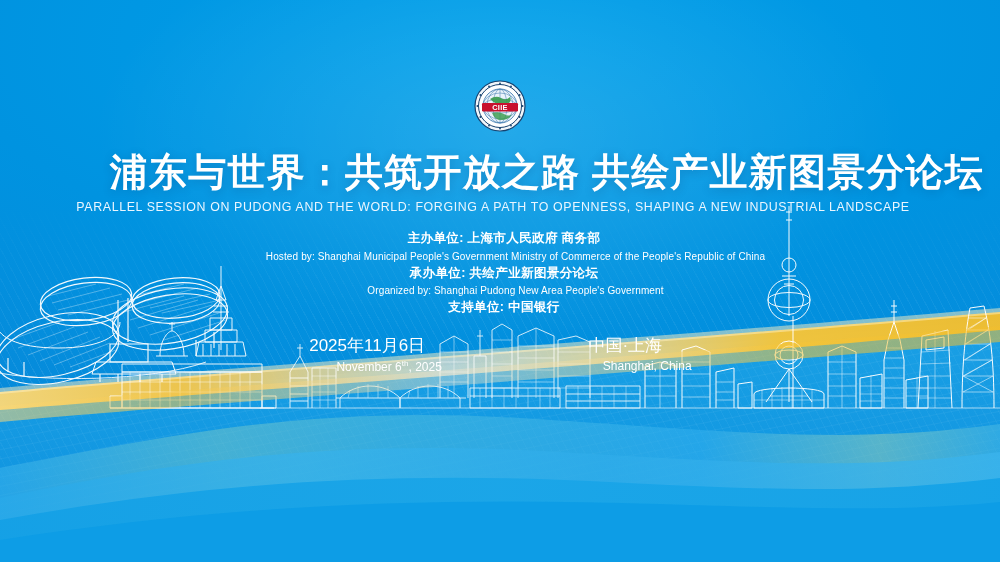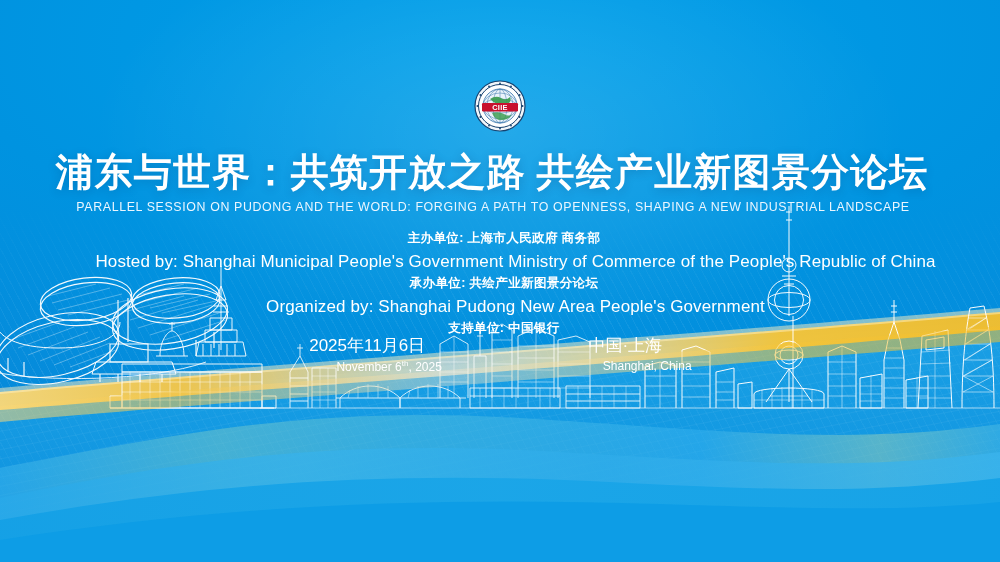--- a/index.html
+++ b/index.html
@@ -39,52 +39,51 @@
   }
 
   .art{position:absolute;inset:0;}
   .art svg{display:block;width:100%;height:100%;}
 
   
   .content{position:relative;z-index:6;width:100%;height:100%;}
 
   .logo-row{
     position:absolute;top:80px;left:0;right:0;
-    display:flex;align-items:center;justify-content:center;gap:14px;
+    display:flex;align-items:center;justify-content:flex-end;gap:14px;flex-direction:column;
   }
   .emblem{width:52px;height:52px;flex:0 0 52px;}
   .brand-text{display:flex;flex-direction:column;align-items:flex-start;}
   .brand-cn{
     color:#ffffff;font-size:27px;font-weight:700;letter-spacing:4.5px;
     line-height:1.15;white-space:nowrap;
   }
   .brand-en{
     color:#ffffff;font-size:10.5px;font-weight:700;letter-spacing:.42px;
     margin-top:3px;white-space:nowrap;
   }
 
   .title-cn{
-    position:absolute;top:150px;left:0;right:16px;text-align:center;
+    position:absolute;top:150px;left:0;right:16px;text-align:right;
     color:#ffffff;font-size:38px;font-weight:700;letter-spacing:1.2px;
     line-height:1.18;white-space:nowrap;
     text-shadow:0 2px 10px rgba(0,40,90,.22);
-    font-family:Liberation Serif, serif;
   }
   .title-en{
     position:absolute;top:200px;left:0;right:14px;text-align:center;
     color:#eaf6ff;font-size:12.4px;font-weight:400;letter-spacing:.62px;
     white-space:nowrap;
   }
 
   .orgs{
     position:absolute;top:229px;left:0;right:0;text-align:center;
     color:#ffffff;
   }
   .org-cn{font-size:12.6px;font-weight:700;line-height:1.55;letter-spacing:.3px;white-space:nowrap;padding-left:8px;}
-  .org-en{font-size:17px;font-weight:400;line-height:1.5;letter-spacing:.12px;white-space:nowrap;margin-left:31px;}
+  .org-en{font-size:10px;font-weight:400;line-height:1.5;letter-spacing:.12px;white-space:nowrap;margin-left:31px;}
 
   .meta{
     position:absolute;top:335px;left:0;right:16px;
     display:flex;justify-content:center;gap:117px;
   }
   .meta-block{text-align:center;color:#ffffff;}
   .meta-cn{font-size:17px;font-weight:400;line-height:1.32;white-space:nowrap;}
   .meta-en{font-size:12px;font-weight:400;line-height:1.42;margin-top:1px;white-space:nowrap;margin-left:44px;}
   .meta-en sup{font-size:8px;vertical-align:super;}
 </style>

